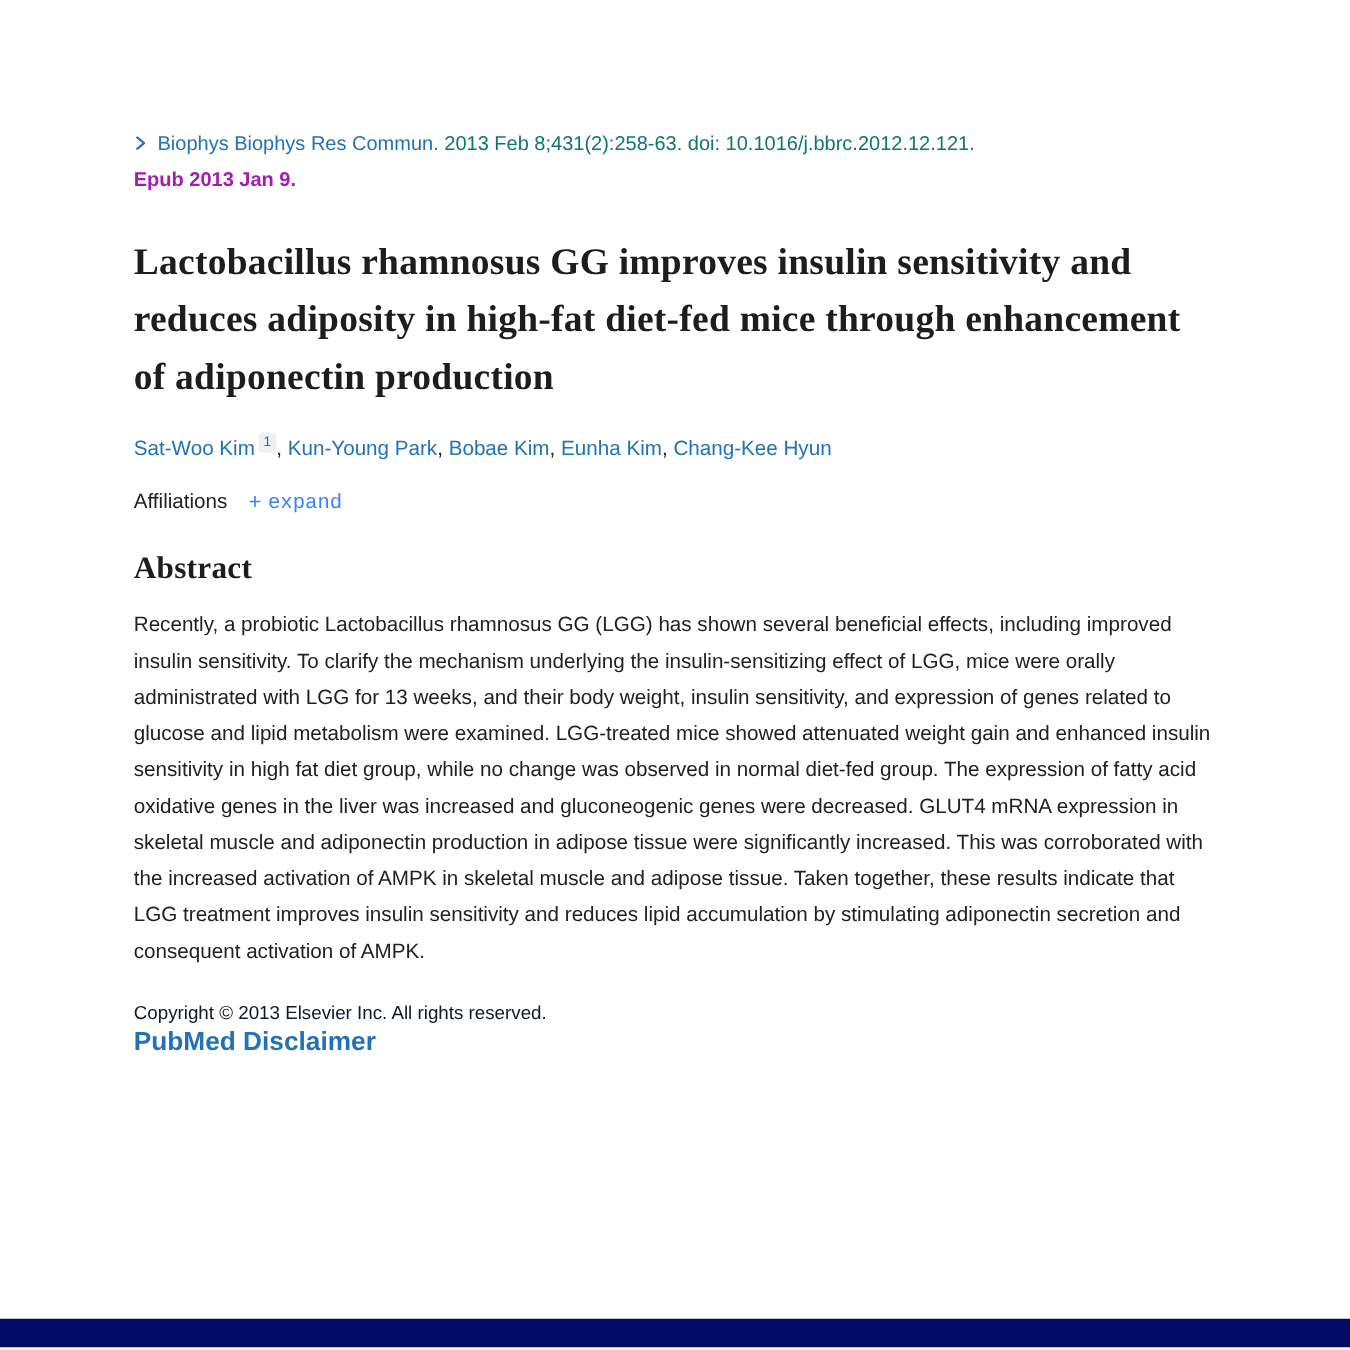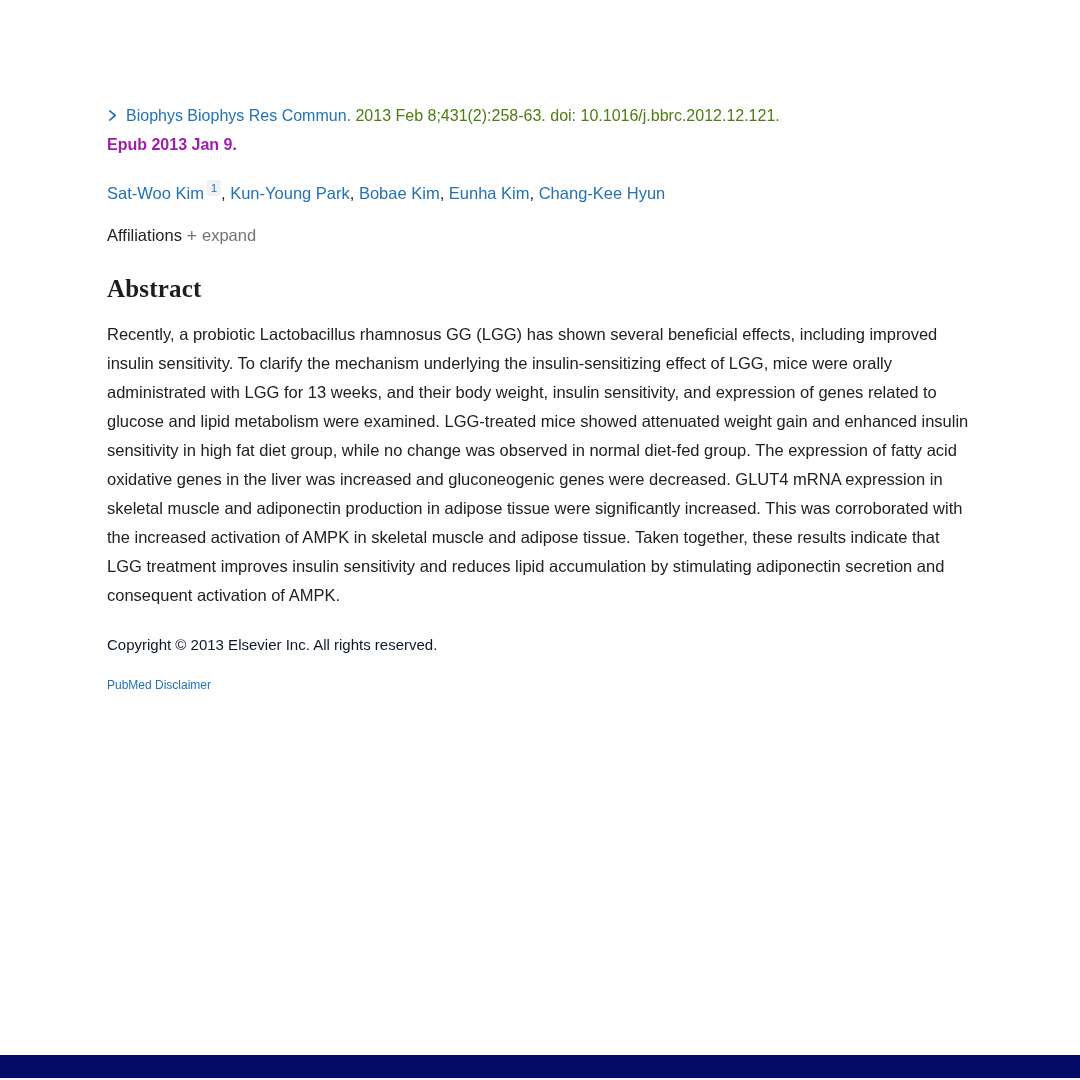--- a/index.html
+++ b/index.html
@@ -35,21 +35,21 @@
     white-space: nowrap;
   }
   .chevron {
     display: inline-block;
     width: 11px;
     height: 11px;
     margin-right: 8px;
     position: relative;
     top: 0px;
   }
-  .citation-tail { color: #4d7c0f; }
+  .citation-tail { color: #0f766e; }
   .epub-line { display: block; color: #a21caf; font-weight: bold; }
 
   
   .article-title {
     margin-top: 28px;
     font-family: "Liberation Serif", "DejaVu Serif", serif;
     font-size: 30px;
     font-weight: 700;
     line-height: 46px;
     color: #1d1d1d;
@@ -83,26 +83,27 @@
 
   
   .affiliations {
     margin-top: 18px;
     font-size: 16.5px;
     line-height: 24px;
     color: #212121;
   }
   .expand-btn {
     display: inline-block;
-    color: #737373;
+    margin-left: 12px;
+    color: #3b82f6;
     cursor: pointer;
     background: none;
     border: none;
     font-size: 16.5px;
-    font-family: Liberation Sans, sans-serif;
+    font-family: Liberation Mono, monospace;
   }
   .plus-glyph {
     font-size: 18px;
     font-weight: 400;
     margin-right: 5px;
     position: relative;
     top: 1px;
   }
 
   
@@ -136,22 +137,22 @@
     width: 862px;
   }
 
   .copyright {
     margin-top: 24px;
     font-size: 15px;
     line-height: 22px;
     color: #0f172a;
   }
   .disclaimer {
-    margin-top: 22px;
-    font-size: 12px;
+    font-size: 21px;
+    font-weight: bold;
   }
   .disclaimer a {
     color: #2272b5;
     text-decoration: none;
     cursor: pointer;
   }
 
   
   .footer-bar {
     position: absolute;
@@ -178,20 +179,21 @@
     <div class="citation">
       <a class="journal-trigger">
         <svg class="chevron" viewBox="0 0 12 12">
           <polyline points="3,1 9,6 3,11" fill="none" stroke="#2272b5" stroke-width="1.8" stroke-linecap="round" stroke-linejoin="round"></polyline>
         </svg><span>Biophys Biophys Res Commun.</span>
       </a>
       <span class="citation-tail">2013 Feb 8;431(2):258-63. doi: 10.1016/j.bbrc.2012.12.121.</span>
       <span class="epub-line">Epub 2013 Jan 9.</span>
     </div>
 
+    <h1 class="article-title">Lactobacillus rhamnosus GG improves insulin sensitivity and reduces adiposity in high-fat diet-fed mice through enhancement of adiponectin production</h1>
 
     <div class="authors"><a class="author-link">Sat-Woo Kim</a><span class="aff-chip">1</span><span class="author-sep">, </span><a class="author-link">Kun-Young Park</a><span class="author-sep">, </span><a class="author-link">Bobae Kim</a><span class="author-sep">, </span><a class="author-link">Eunha Kim</a><span class="author-sep">, </span><a class="author-link">Chang-Kee Hyun</a></div>
 
     <div class="affiliations">
       <span>Affiliations</span>
       <button class="expand-btn">
         <span class="plus-glyph">+</span><span>expand</span>
       </button>
     </div>
 

